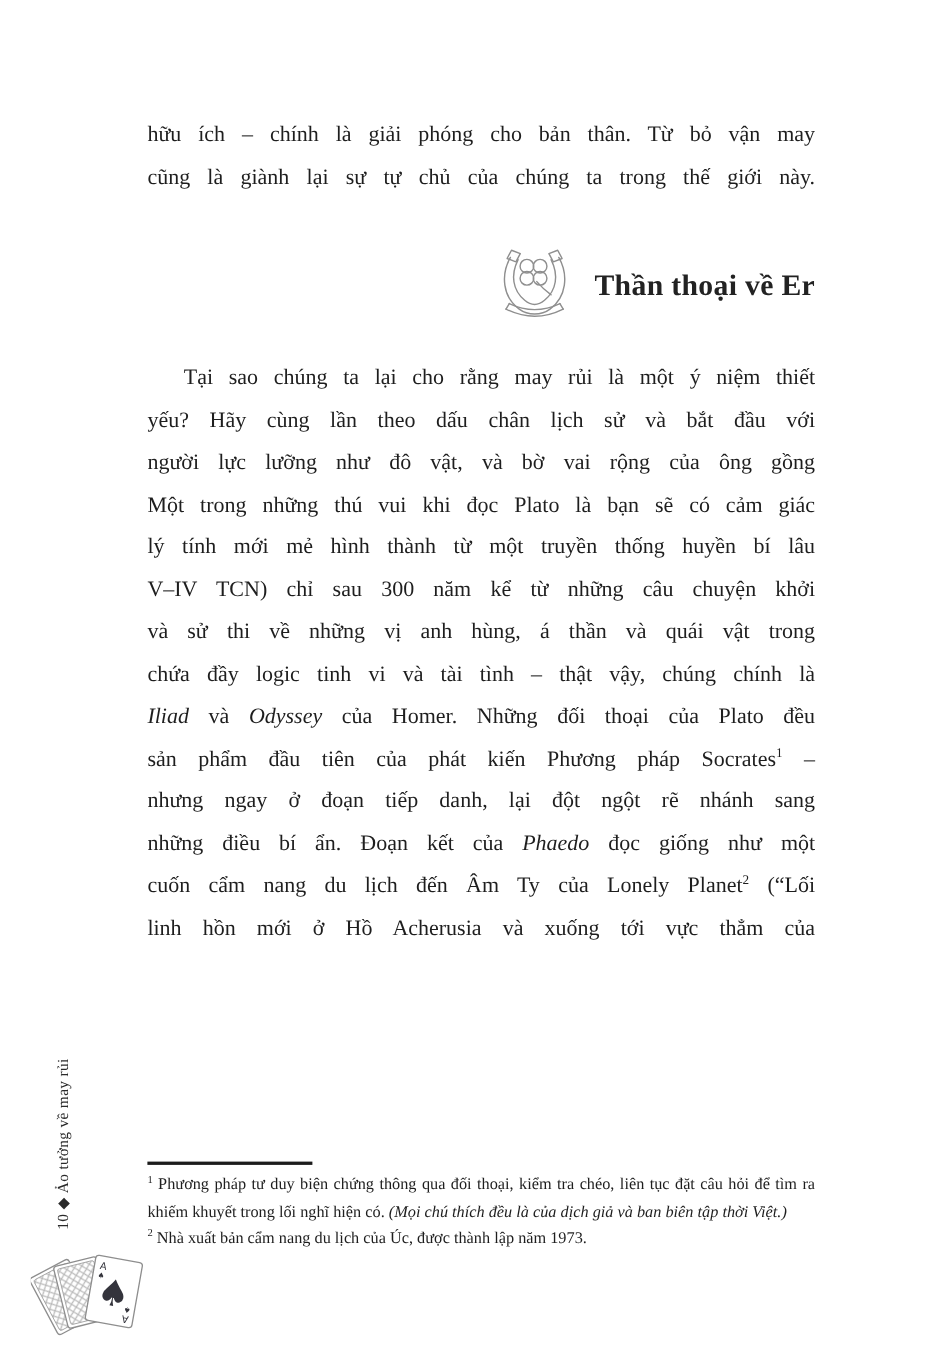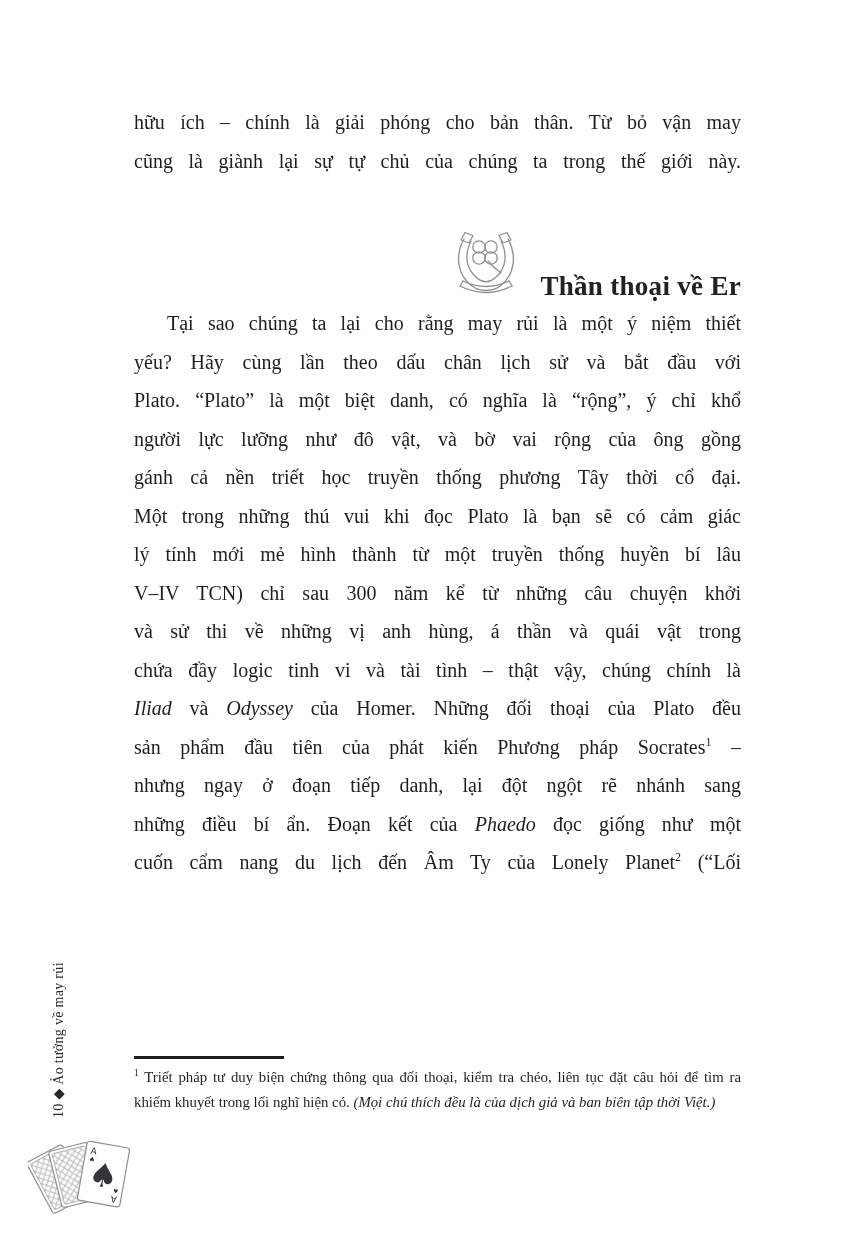--- a/index.html
+++ b/index.html
@@ -23,28 +23,28 @@
   }
   .tline.nojust { text-align-last: left; }
   .tline.indent { padding-left: 33px; }
   .tline sup { font-size: 60%; line-height: 0; vertical-align: super; }
 
   #intro-paragraph { top: 103px; }
 
   
   #section-heading {
     top: 216px; height: 86px;
-    display: flex; justify-content: flex-end; align-items: flex-end; gap: 20px;
+    display: flex; justify-content: flex-end; align-items: center; gap: 20px;
   }
   #section-heading .hs-icon { flex: 0 0 auto; margin-top: 4px; }
   #section-heading .label {
     font-size: 27px; font-weight: bold; letter-spacing: 0.3px; color: #222;
   }
 
-  #main-paragraph { top: 304px; }
+  #main-paragraph { top: 324px; }
 
   
   #footnote-rule {
     position: absolute; left: 134px; top: 1056px;
     width: 150px; height: 3px; background: #1c1c1c;
   }
   #footnotes { top: 1065px; }
   #footnotes .tline { font-size: 14.8px; line-height: 24.6px; }
   #footnotes .tline sup { font-size: 65%; }
 
@@ -90,41 +90,43 @@
       <path d="M8,56 Q34,69 60,56"></path>
       <path d="M8,56 L11,51 M60,56 L57,51"></path>
     </g>
   </svg>
   <span class="label">Thần thoại về Er</span>
 </div>
 
 <div class="column" id="main-paragraph">
     <div class="tline indent"><span>Tại sao chúng ta lại cho rằng may rủi là một ý niệm thiết</span></div>
     <div class="tline"><span>yếu? Hãy cùng lần theo dấu chân lịch sử và bắt đầu với</span></div>
-    <div class="tline"><span>Plato. “Plato” là một biệt danh, có nghĩa là “rộng”, ý chỉ khổ</span></div>
     <div class="tline"><span>người lực lưỡng như đô vật, và bờ vai rộng của ông gồng</span></div>
-    <div class="tline"><span>gánh cả nền triết học truyền thống phương Tây thời cổ đại.</span></div>
     <div class="tline"><span>Một trong những thú vui khi đọc Plato là bạn sẽ có cảm giác</span></div>
     <div class="tline"><span>lý tính mới mẻ hình thành từ một truyền thống huyền bí lâu</span></div>
     <div class="tline"><span>V–IV TCN) chỉ sau 300 năm kể từ những câu chuyện khởi</span></div>
     <div class="tline"><span>và sử thi về những vị anh hùng, á thần và quái vật trong</span></div>
     <div class="tline"><span>chứa đầy logic tinh vi và tài tình – thật vậy, chúng chính là</span></div>
     <div class="tline"><i>Iliad</i><span> và </span><i>Odyssey</i><span> của Homer. Những đối thoại của Plato đều</span></div>
     <div class="tline"><span>sản phẩm đầu tiên của phát kiến Phương pháp Socrates</span><sup>1</sup><span> –</span></div>
     <div class="tline"><span>nhưng ngay ở đoạn tiếp danh, lại đột ngột rẽ nhánh sang</span></div>
     <div class="tline"><span>những điều bí ẩn. Đoạn kết của </span><i>Phaedo</i><span> đọc giống như một</span></div>
     <div class="tline"><span>cuốn cẩm nang du lịch đến Âm Ty của Lonely Planet</span><sup>2</sup><span> (“Lối</span></div>
+    <div class="tline"><span>linh hồn mới ở Hồ Acherusia và xuống tới vực thẳm của</span></div>
   </div>
 
 <div id="footnote-rule"></div>
 
 <div class="column" id="footnotes">
   <div id="footnote-1">
-      <div class="tline"><sup>1</sup><span> Triết pháp tư duy biện chứng thông qua đối thoại, kiểm tra chéo, liên tục đặt câu hỏi để tìm ra</span></div>
+      <div class="tline"><sup>1</sup><span> Phương pháp tư duy biện chứng thông qua đối thoại, kiểm tra chéo, liên tục đặt câu hỏi để tìm ra</span></div>
       <div class="tline nojust"><span>khiếm khuyết trong lối nghĩ hiện có. </span><i>(Mọi chú thích đều là của dịch giả và ban biên tập thời Việt.)</i></div>
+    </div>
+  <div id="footnote-2">
+      <div class="tline nojust"><sup>2</sup><span> Nhà xuất bản cẩm nang du lịch của Úc, được thành lập năm 1973.</span></div>
     </div>
 </div>
 
 <div id="running-footer">
   <span>10 ◆ Ảo tưởng về may rủi</span>
 </div>
 
 <svg id="cards" width="104" height="90" viewBox="0 0 104 90">
   <defs>
     <pattern id="hatch" width="7" height="7" patternUnits="userSpaceOnUse">

